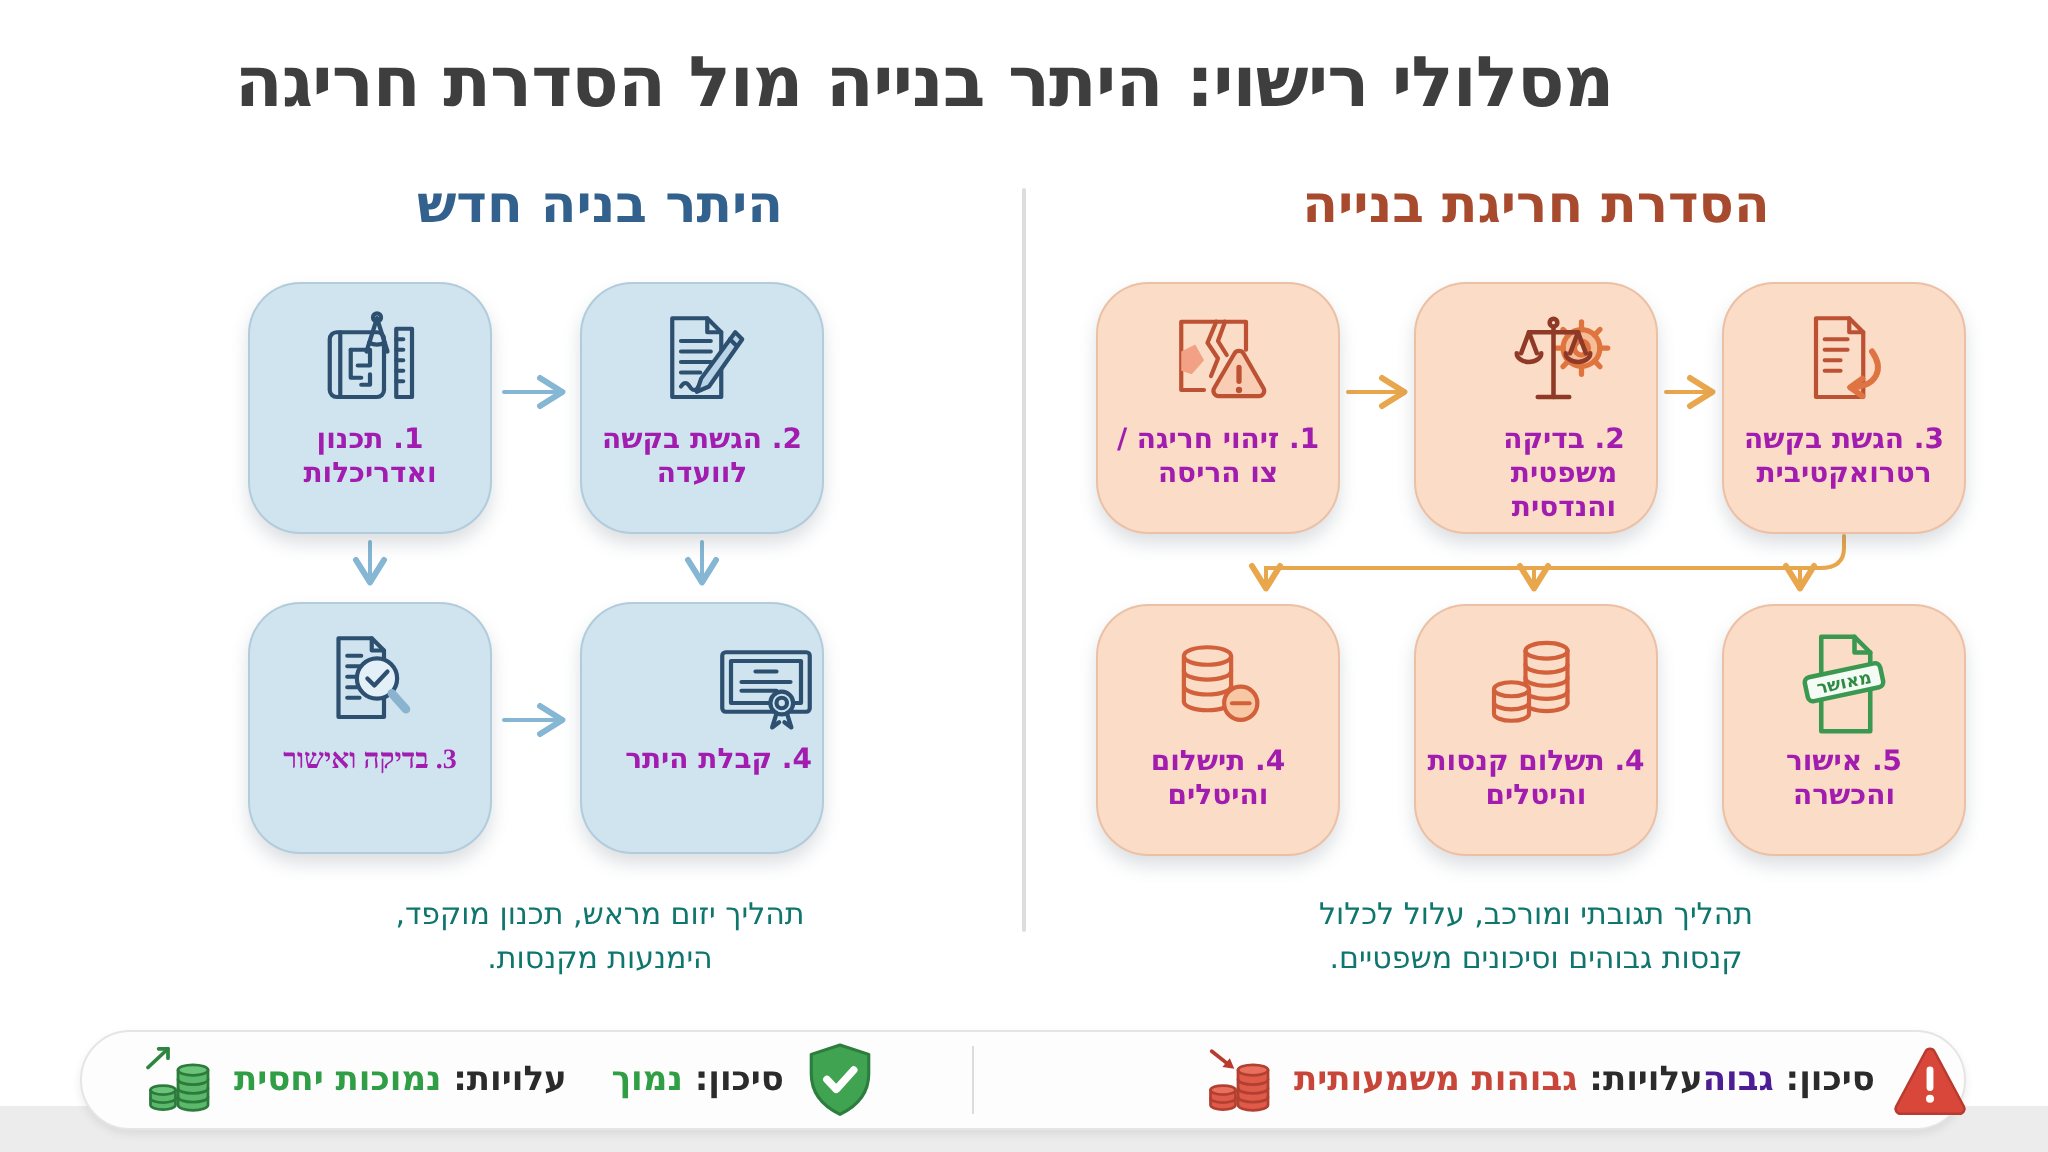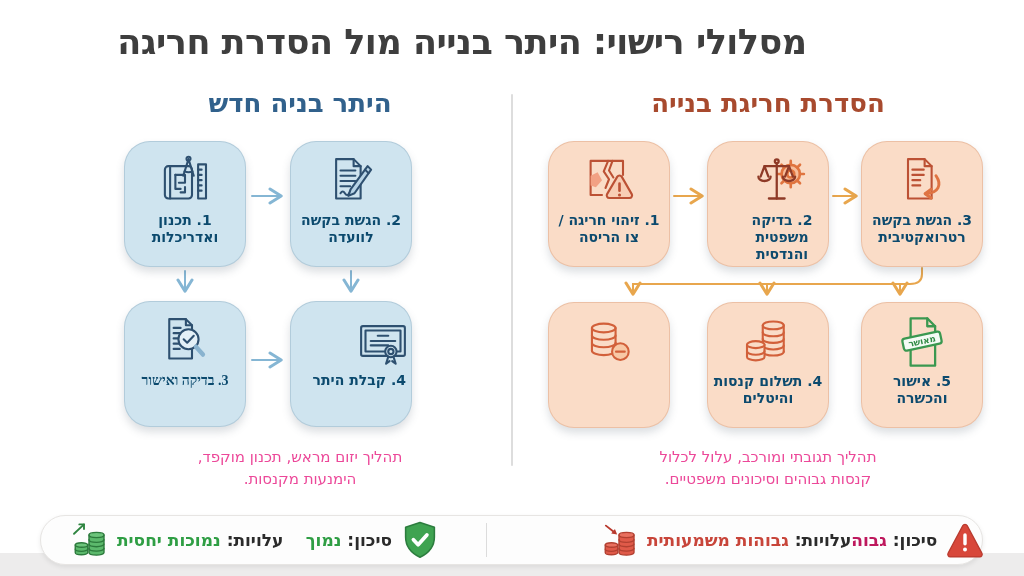--- a/index.html
+++ b/index.html
@@ -13,24 +13,24 @@
   #right-heading{left:568px;}
   .v-divider{position:absolute;left:511px;top:94px;width:2px;height:372px;background:#dddddd;border-radius:1px;}
   #arrows{position:absolute;left:0;top:0;pointer-events:none;z-index:1;}
   .box{position:absolute;width:122px;height:126px;border-radius:26px;box-sizing:border-box;
        display:flex;flex-direction:column;align-items:center;padding-top:11px;z-index:2;
        box-shadow:0 5px 9px rgba(80,95,110,0.20);}
   .box.blue{border:1px solid rgba(90,130,160,0.25);}
   .box.orange{border:1px solid rgba(205,130,85,0.30);}
   .box-icon{width:56px;height:56px;flex:0 0 auto;}
   .box-icon svg{width:100%;height:100%;display:block;}
-  .box-label{margin-top:3px;font-size:14px;font-weight:bold;color:#0c4a6e;text-align:center;
+  .box-label{margin-top:3px;font-size:14px;font-weight:bold;color:#a21caf;text-align:center;
        line-height:1.22;padding:0 5px;}
   .caption{position:absolute;top:447px;width:340px;text-align:center;font-size:15px;
-       color:#ec4899;line-height:1.45;}
+       color:#0f766e;line-height:1.45;}
   #left-caption{left:130px;}
   #right-caption{left:598px;}
   .footer-strip{position:absolute;left:0;top:553px;width:1024px;height:23px;background:#edecec;z-index:0;}
   .footer{position:absolute;left:40px;top:515px;width:943px;height:50px;border-radius:26px;
        background:#fdfdfd;border:1px solid #e7e5e3;box-shadow:0 2px 5px rgba(0,0,0,0.08);
        display:flex;z-index:3;box-sizing:border-box;}
   .fhalf{flex:1;display:flex;align-items:center;justify-content:space-between;min-width:0;}
   #fleft{padding-left:28px;padding-right:46px;}
   #fright{padding-left:112px;padding-right:12px;}
   .fdivider{width:1px;background:#dcdcdc;margin:7px 0;}
@@ -144,21 +144,21 @@
             </svg>
           </span>
         <span class="ftext" dir="rtl">
           <b>עלויות:</b>
           <b style="color: rgb(200, 69, 58);">גבוהות משמעותית</b>
         </span>
       </div>
       <div class="fgroup">
         <span class="ftext" dir="rtl">
           <b>סיכון:</b>
-          <b style="color: #be185d;">גבוה</b>
+          <b style="color: #4c1d95;">גבוה</b>
         </span>
         <span class="ficon">
             <svg viewBox="0 0 64 64">
               <path d="M28.5 9 a4 4 0 0 1 7 0 L59 53 a4 4 0 0 1 -3.5 6 h-47 a4 4 0 0 1 -3.5 -6 Z" fill="#d8473a" stroke="#b93a2e" stroke-width="2" stroke-linejoin="round"></path>
               <path d="M32 24 v14" stroke="#ffffff" stroke-width="5.5" stroke-linecap="round"></path>
               <circle cx="32" cy="47" r="3.2" fill="#ffffff"></circle>
             </svg>
           </span>
       </div>
     </div>
@@ -286,20 +286,21 @@
           <g fill="none" stroke="#d2603a" stroke-width="2.4" stroke-linecap="round" stroke-linejoin="round">
             <ellipse cx="26" cy="16" rx="13.5" ry="5"></ellipse>
             <path d="M12.5 16 v26 M39.5 16 v26"></path>
             <path d="M12.5 42 a13.5 5 0 0 0 27 0"></path>
             <path d="M12.5 24.5 a13.5 5 0 0 0 27 0 M12.5 33 a13.5 5 0 0 0 27 0"></path>
             <circle cx="45" cy="43" r="9.5" fill="#f8c8a5"></circle>
             <path d="M40 43 h10"></path>
           </g>
         </svg>
       </div>
+      <div class="box-label" dir="rtl">4. תישלום והיטלים</div>
     </div>
     <div class="box orange" style="left: 707px; top: 302px; background: rgb(250, 220, 199);">
       <div class="box-icon">
         <svg viewBox="0 0 64 64">
           <g fill="none" stroke="#d2603a" stroke-width="2.4" stroke-linecap="round" stroke-linejoin="round">
             <ellipse cx="38" cy="13" rx="12" ry="4.5"></ellipse>
             <path d="M26 13 v30 M50 13 v30"></path>
             <path d="M26 43 a12 4.5 0 0 0 24 0"></path>
             <path d="M26 21 a12 4.5 0 0 0 24 0 M26 28.5 a12 4.5 0 0 0 24 0 M26 36 a12 4.5 0 0 0 24 0"></path>
             <path d="M8 35 v14 a10 4 0 0 0 20 0 v-14" fill="#fadcc7"></path>

